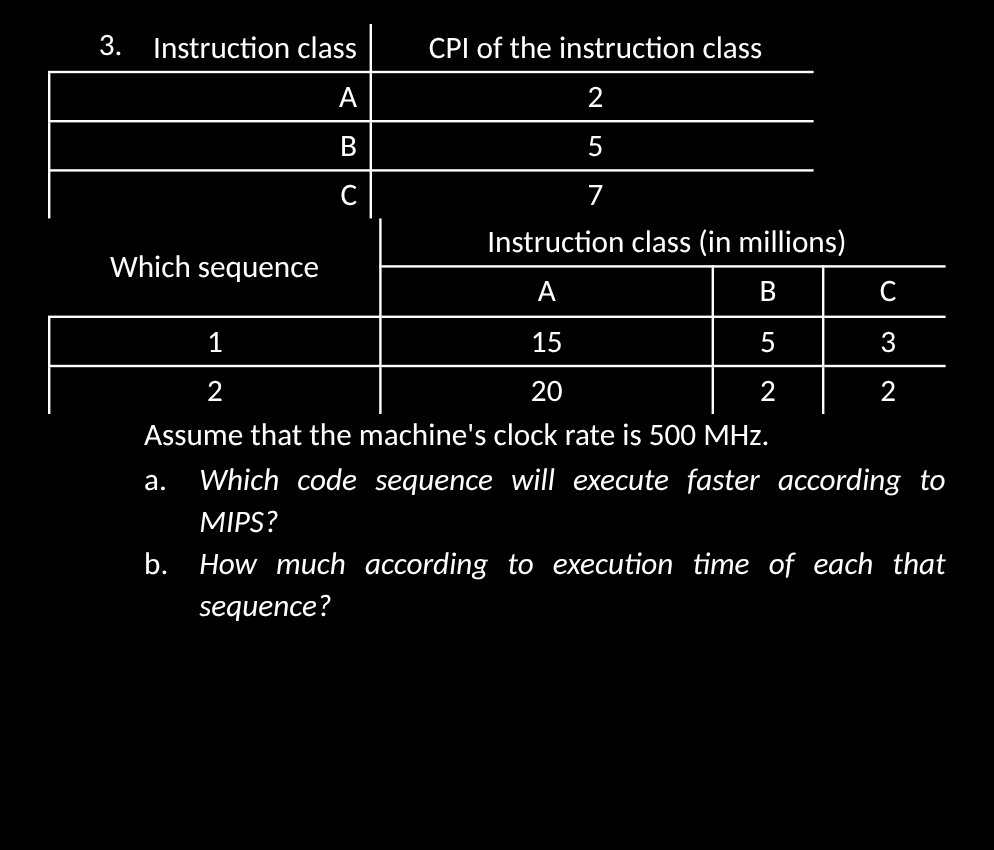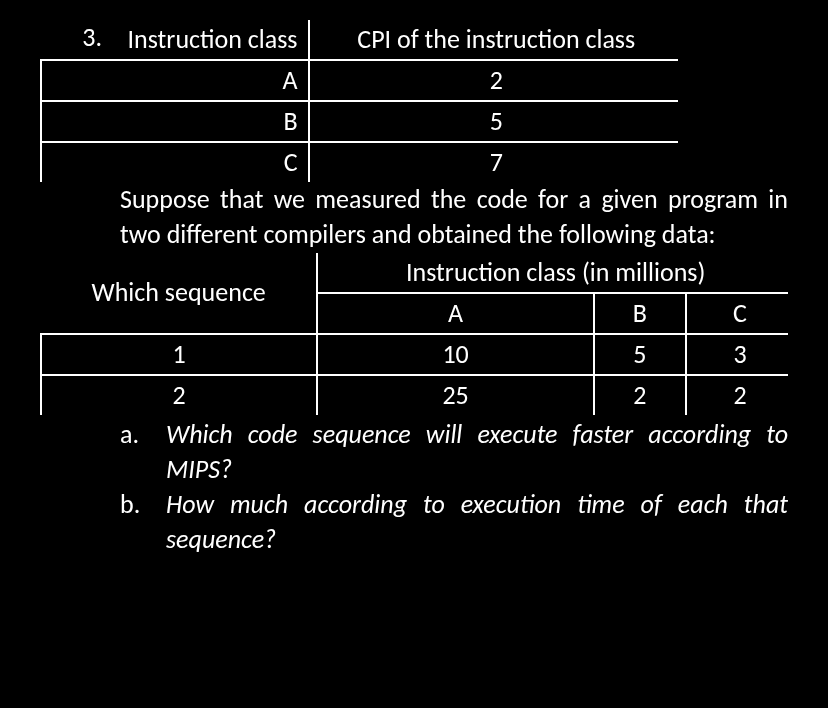--- a/index.html
+++ b/index.html
@@ -111,48 +111,48 @@
         <td>B</td>
         <td>5</td>
       </tr>
       <tr>
         <td>C</td>
         <td>7</td>
       </tr>
     </tbody>
       </table>
 
-    <div class="para">Suppose that we measured the code for a given program in two different compilers and obtained the following data:</div>
 
     <table class="t2">
       <tbody>
           <tr>
         <th rowspan="2">Which sequence</th>
         <th colspan="3">Instruction class (in millions)</th>
       </tr>
       <tr>
         <th>A</th>
         <th>B</th>
         <th>C</th>
       </tr>
       <tr>
         <td>1</td>
-        <td>10</td>
+        <td>15</td>
         <td>5</td>
         <td>3</td>
       </tr>
       <tr>
         <td>2</td>
-        <td>25</td>
+        <td>20</td>
         <td>2</td>
         <td>2</td>
       </tr>
     </tbody>
       </table>
 
+    <div class="para">Assume that the machine's clock rate is 500 MHz.</div>
 
     <div class="sublist">
       <div class="subitem">
         <div class="sublabel">a.</div>
         <div class="subtext">Which code sequence will execute faster according to MIPS?</div>
       </div>
       <div class="subitem">
         <div class="sublabel">b.</div>
         <div class="subtext">How much according to execution time of each that sequence?</div>
       </div>

